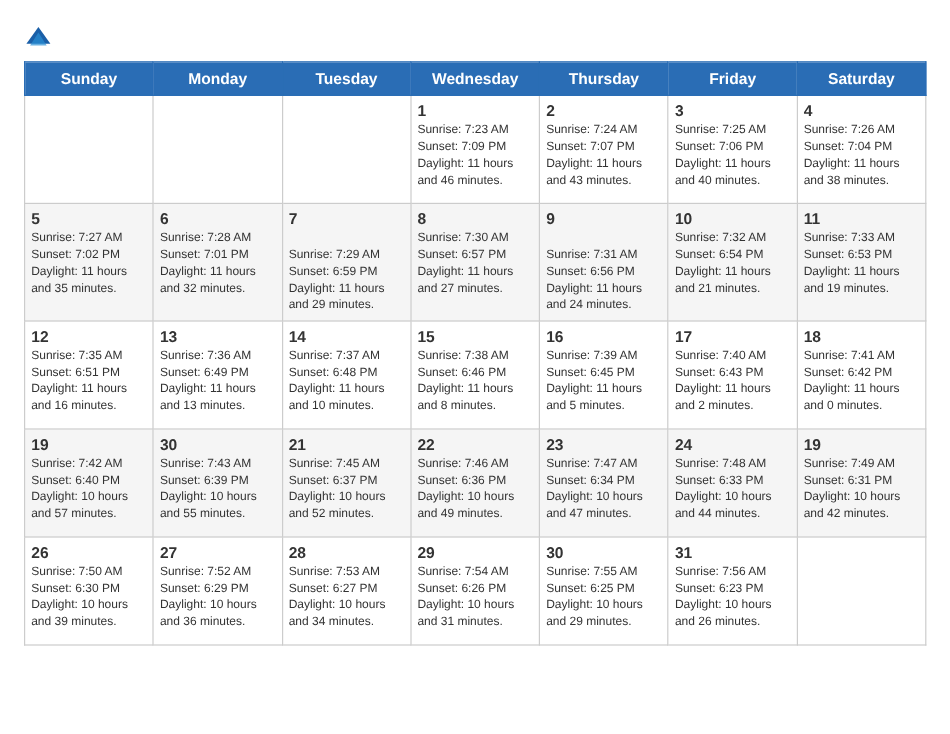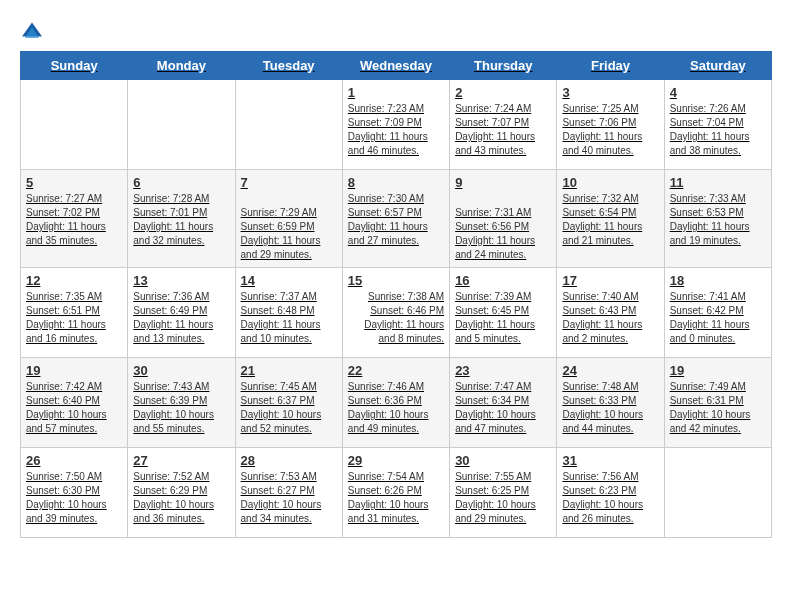--- a/index.html
+++ b/index.html
@@ -34,21 +34,20 @@
       color: #333;
     }
     .calendar-subtitle {
       font-size: 16px;
       color: #555;
     }
     table {
       width: 100%;
       border-collapse: collapse;
       table-layout: fixed;
-      text-decoration: underline;
     }
     th {
       background-color: #2a6db5;
       color: white;
       text-align: center;
       padding: 6px 4px;
       font-size: 13px;
       font-weight: bold;
       border: 1px solid #2a6db5;
     }
@@ -211,21 +210,21 @@
         </td>
         <td>
           <span class="day-number">14</span>
           <div class="day-info" style="white-space: pre-line;">Sunrise: 7:37 AM
 Sunset: 6:48 PM
 Daylight: 11 hours
 and 10 minutes.</div>
         </td>
         <td>
           <span class="day-number">15</span>
-          <div class="day-info" style="white-space: pre-line; text-align: right;">Sunrise: 7:38 AM
+          <div class="day-info" style="white-space: pre-line;">Sunrise: 7:38 AM
 Sunset: 6:46 PM
 Daylight: 11 hours
 and 8 minutes.</div>
         </td>
         <td>
           <span class="day-number">16</span>
           <div class="day-info" style="white-space: pre-line;">Sunrise: 7:39 AM
 Sunset: 6:45 PM
 Daylight: 11 hours
 and 5 minutes.</div>

